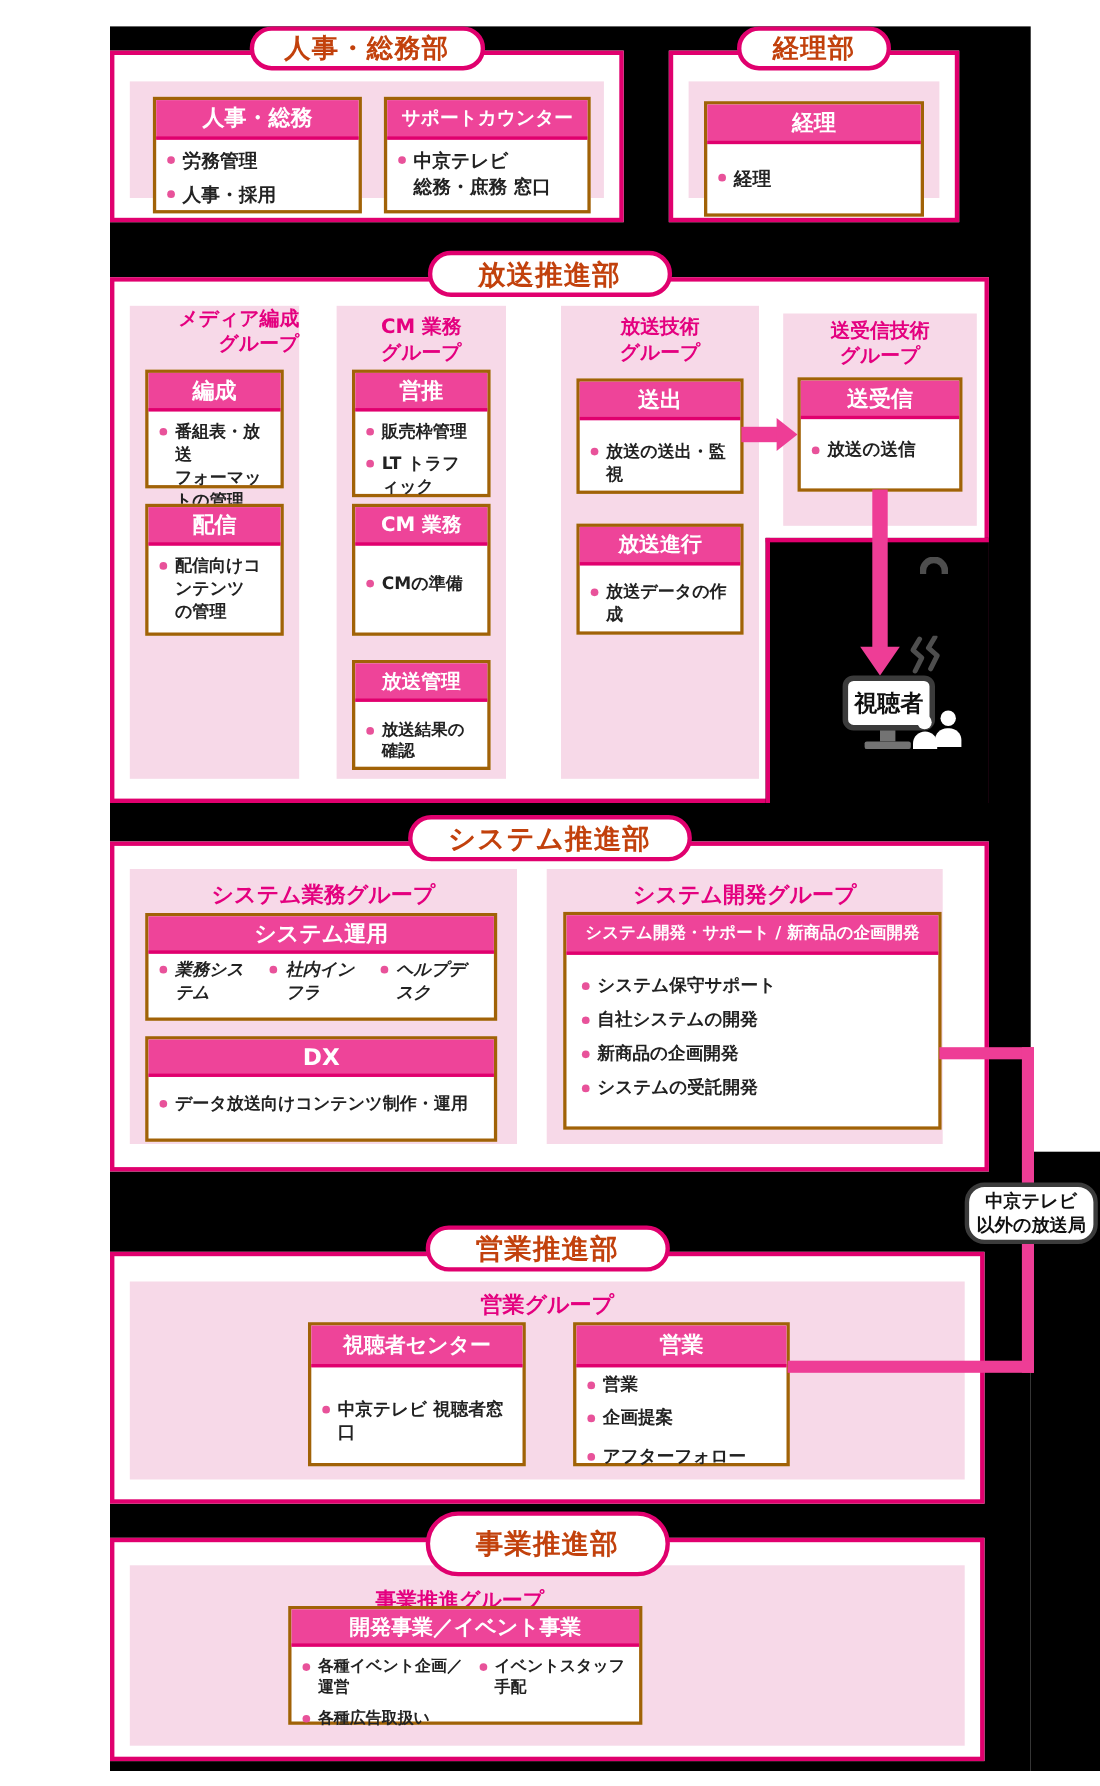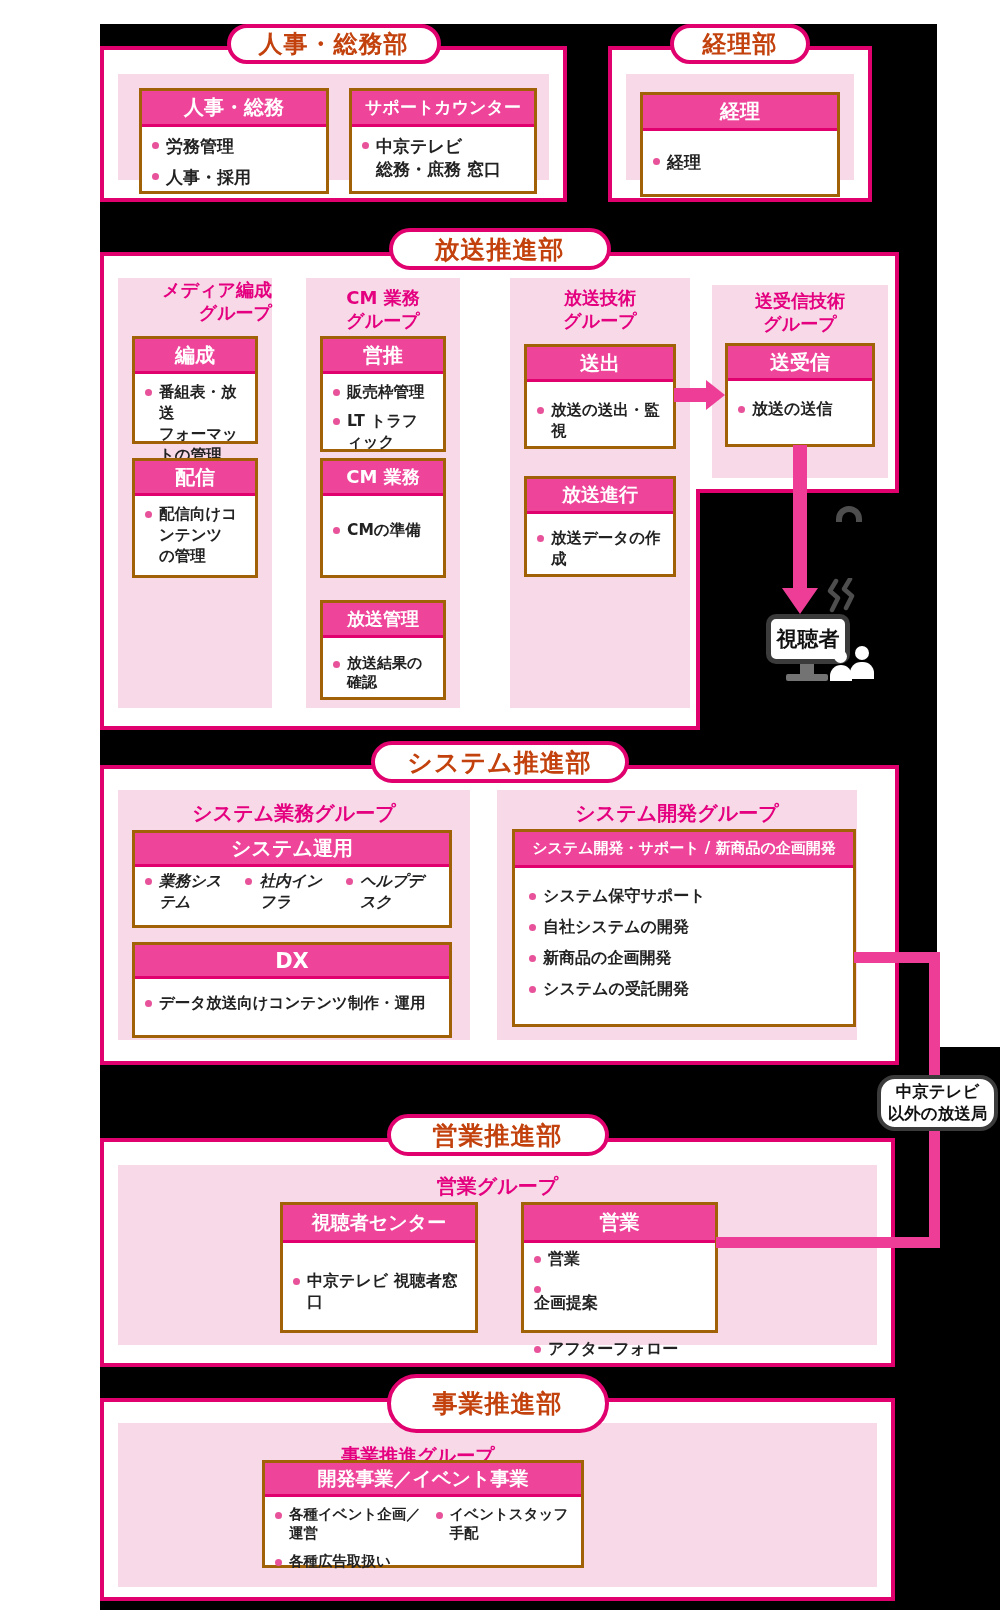--- a/index.html
+++ b/index.html
@@ -330,21 +330,21 @@
     </div>
   </div>
 
   <div class="card" style="left:417px;top:60px;width:197px;height:131px;">
     <div class="chead" style="height:38px;font-size:20px;">営業</div>
     <div class="cbody" style="font-size:16px;padding-top:6px;">
       <div class="bullet" style="margin-bottom:9px;">
         <span class="dot"></span>
         <span>営業</span>
       </div>
-      <div class="bullet" style="margin-bottom:25px;flex-direction:column;">
+      <div class="bullet" style="margin-bottom:14px;">
         <span class="dot"></span>
         <span>企画提案</span>
       </div>
       <div class="bullet">
         <span class="dot"></span>
         <span>アフターフォロー</span>
       </div>
     </div>
   </div>
 </div>

